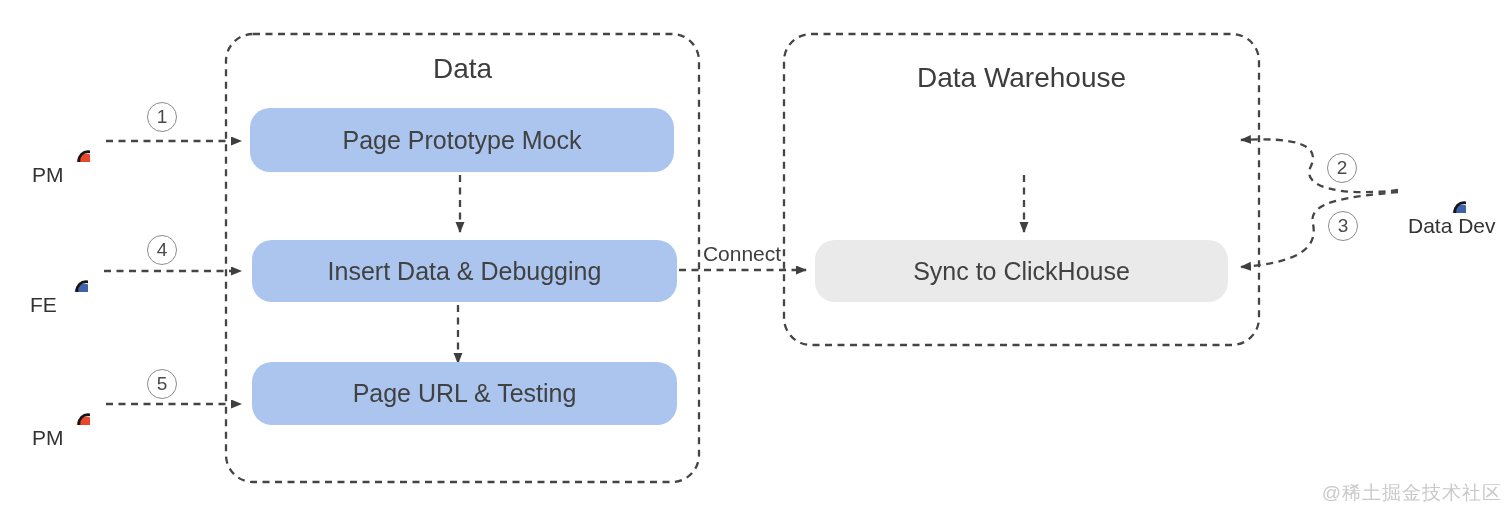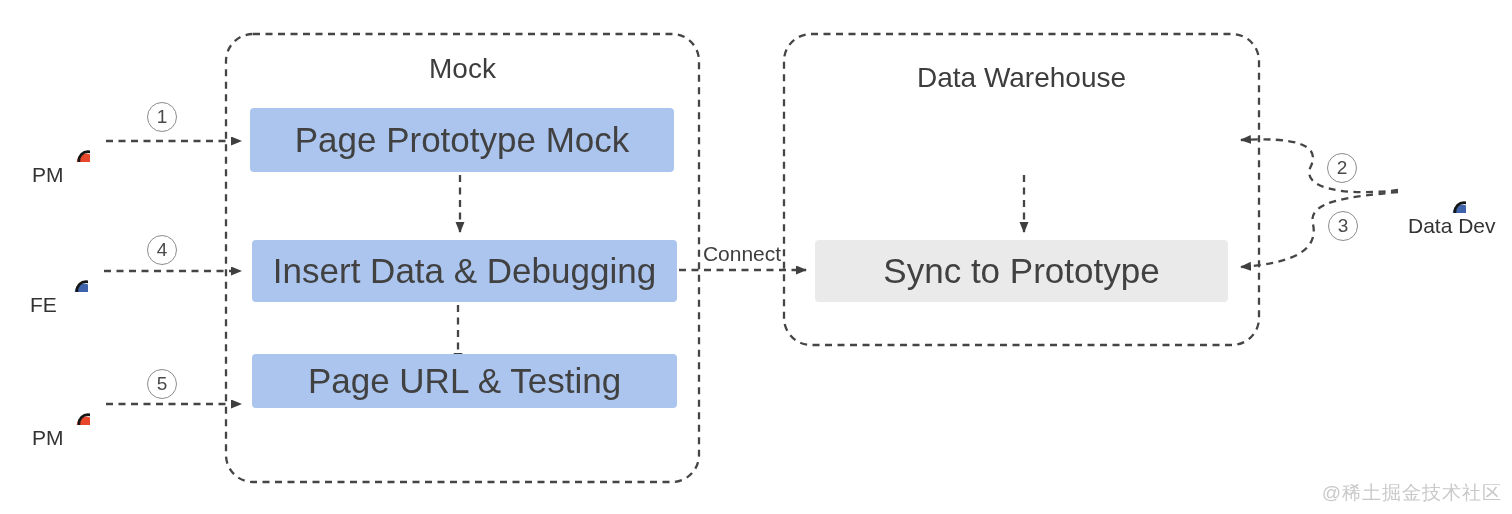--- a/index.html
+++ b/index.html
@@ -25,25 +25,25 @@
     position: absolute;
     z-index: 3;
     font-size: 28px;
     color: #3d3d3d;
     text-align: center;
     white-space: nowrap;
   }
   .node {
     position: absolute;
     z-index: 2;
-    border-radius: 4px;
+    border-radius: 20px;
     display: flex;
     align-items: center;
     justify-content: center;
-    font-size: 35px;
+    font-size: 25px;
     color: #414141;
     white-space: nowrap;
   }
   .node.blue { background: #abc5ef; }
   .node.gray { background: #eaeaea; }
   .actor {
     position: absolute;
     z-index: 3;
     display: flex;
     flex-direction: column;
@@ -122,28 +122,28 @@
       <path d="M 106 404 L 241 404" marker-end="url(#arr)"></path>
       <path d="M 460 175 L 460 232" marker-end="url(#arr)"></path>
       <path d="M 458 305 L 458 363" marker-end="url(#arr)"></path>
       <path d="M 679 270 L 806 270" marker-end="url(#arr)"></path>
       <path d="M 1024 175 L 1024 232" marker-end="url(#arr)"></path>
       <path d="M 1398 190 C 1350 196, 1299 190, 1311 166 C 1321 144, 1293 137, 1241 140" marker-end="url(#arr)"></path>
       <path d="M 1398 192 C 1348 197, 1307 201, 1313 224 C 1318 248, 1298 263, 1241 267" marker-end="url(#arr)"></path>
     </g>
   </svg>
 
-  <div class="container-title" style="left:226px; top:53px; width:473px;">Mock</div>
+  <div class="container-title" style="left:226px; top:53px; width:473px;">Data</div>
   <div class="container-title" style="left:784px; top:62px; width:475px;">Data Warehouse</div>
 
   <div class="node blue" style="left:250px; top:108px; width:424px; height:64px;">Page Prototype Mock</div>
   <div class="node blue" style="left:252px; top:240px; width:425px; height:62px;">Insert Data &amp; Debugging</div>
-  <div class="node blue" style="left:252px; top:354px; width:425px; height:54px;">Page URL &amp; Testing</div>
+  <div class="node blue" style="left:252px; top:362px; width:425px; height:63px;">Page URL &amp; Testing</div>
 
-  <div class="node gray" style="left:815px; top:240px; width:413px; height:62px;">Sync to Prototype</div>
+  <div class="node gray" style="left:815px; top:240px; width:413px; height:62px;">Sync to ClickHouse</div>
 
   <div class="actor" style="left:32px; top:110px;">
     <svg class="person-svg" viewBox="-30 -38 60 58">
       <use href="#person-sym" fill="#e8472b"></use>
     </svg>
     <span class="actor-label">PM</span>
   </div>
 
   <div class="actor" style="left:30px; top:240px;">
     <svg class="person-svg" viewBox="-30 -38 60 58">

